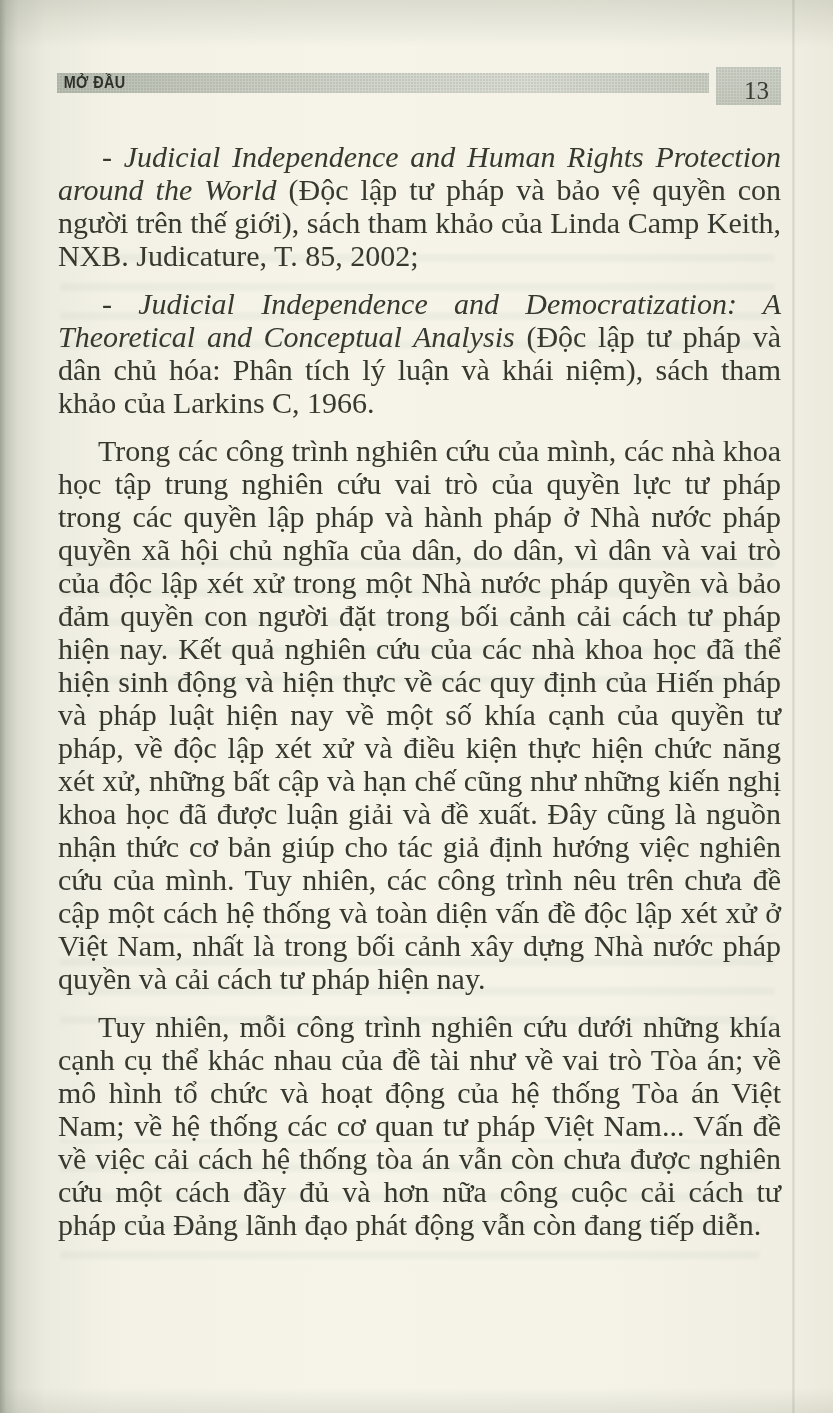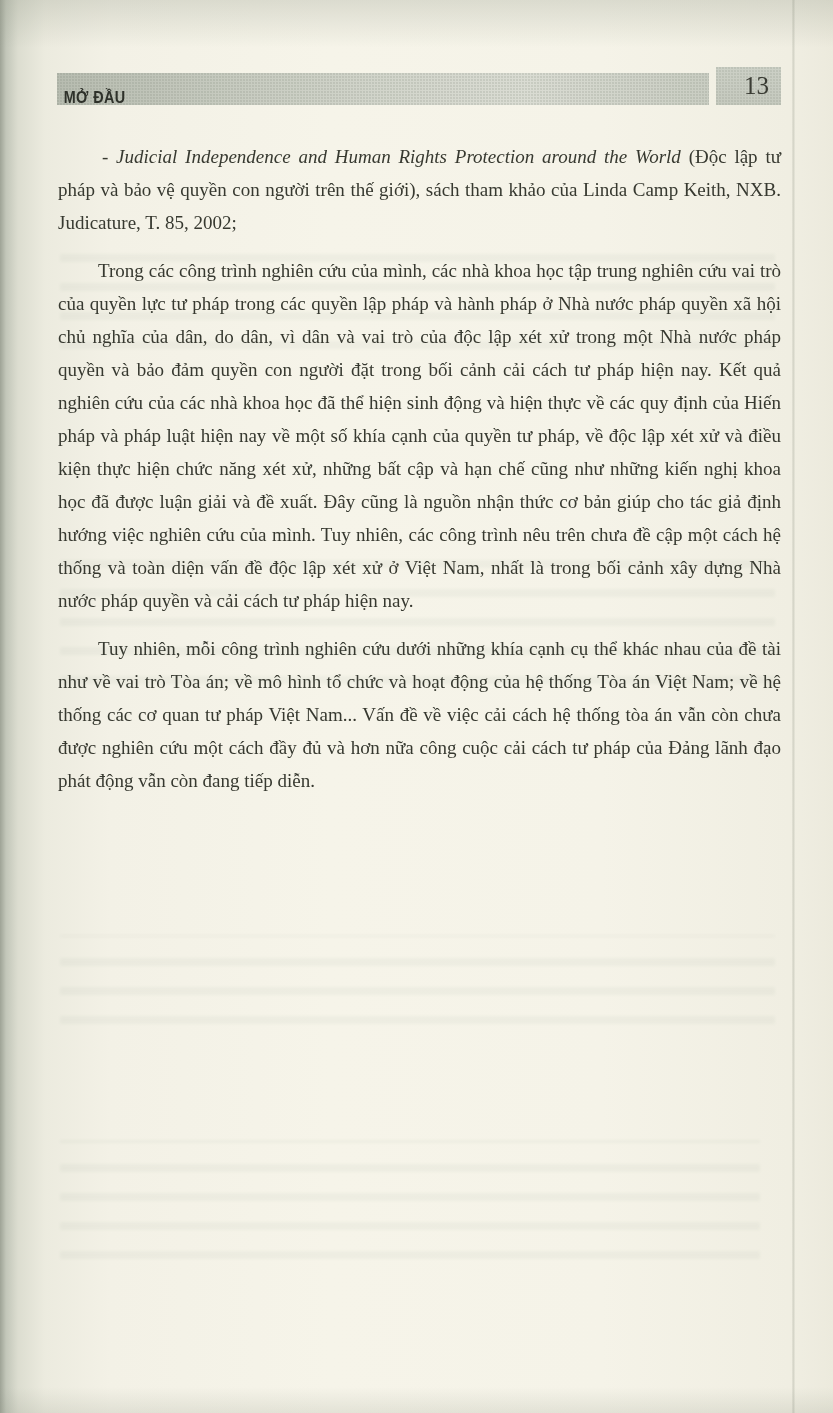--- a/index.html
+++ b/index.html
@@ -15,46 +15,46 @@
   
   .top-shade{position:absolute;left:0;top:0;width:833px;height:60px;
     background:linear-gradient(180deg,rgba(150,156,140,0.28),rgba(150,156,140,0) 80%);}
   .right-crease{position:absolute;top:0;left:792px;width:3px;height:1413px;
     background:linear-gradient(90deg,rgba(120,126,110,0.10),rgba(120,126,110,0.22),rgba(120,126,110,0.05));}
   .bottom-shade{position:absolute;left:0;bottom:0;width:833px;height:26px;
     background:linear-gradient(0deg,rgba(140,146,130,0.18),rgba(140,146,130,0));}
 
   
   .header-bar{
-    position:absolute;left:57px;top:73px;width:652px;height:32px;
+    position:absolute;left:57px;top:73px;width:652px;height:20px;
     background:
       radial-gradient(circle at 1px 1px, rgba(110,118,104,0.16) 26%, transparent 28%),
       linear-gradient(90deg,#b7bcb0 0%,#c6cabf 25%,#d2d5cb 50%,#dadcd3 72%,#d0d3c9 88%,#c9cdc2 100%);
     background-size:3px 3px,100% 100%;
-    display:flex;align-items:flex-end;
+    display:flex;align-items:flex-start;
   }
   .section-title{
     font-family:"Liberation Sans","DejaVu Sans",sans-serif;
     font-weight:700;font-size:15px;color:#2e312a;letter-spacing:0.4px;
     padding-left:7px;transform:scale(0.96,1.1);transform-origin:left center;
   }
   .page-number-box{
     position:absolute;left:716px;top:67px;width:65px;height:38px;
     background:
       radial-gradient(circle at 1px 1px, rgba(110,118,104,0.14) 26%, transparent 28%),
       linear-gradient(180deg,#ccd0c6,#c5c9be);
     background-size:3px 3px,100% 100%;
-    display:flex;align-items:center;justify-content:center;
+    display:flex;align-items:flex-end;justify-content:center;
   }
   .page-number{font-size:25px;color:#3a3c34;padding-left:16px;}
 
   
   .page-body{
     position:absolute;left:58px;top:140px;width:723px;
-    font-size:19px;line-height:33px;color:#373930;
+    font-size:30px;line-height:33px;color:#373930;
     text-align:justify;text-justify:inter-word;
   }
   .page-body p{margin:0 0 15px 0;text-indent:40px;}
   .page-body p.reference{text-indent:44px;}
   .it{font-style:italic;}
 
   
   .ghost{position:absolute;opacity:0.045;filter:blur(1.5px);pointer-events:none;
     background:repeating-linear-gradient(0deg,transparent 0 21px,#4e6a55 21px 29px);}
   .g1{left:60px;top:240px;width:715px;height:130px;}
@@ -75,15 +75,16 @@
 
 <div class="header-bar">
   <span class="section-title">MỞ ĐẦU</span>
 </div>
 <div class="page-number-box">
   <span class="page-number">13</span>
 </div>
 
 <div class="page-body">
     <p class="reference"><span class="it">- Judicial Independence and Human Rights Protection around the World </span><span>(Độc lập tư pháp và bảo vệ quyền con người trên thế giới), sách tham khảo của Linda Camp Keith, NXB. Judicature, T. 85, 2002;</span></p>
+    <p class="reference"><span class="it">- Judicial Independence and Democratization: A Theoretical and Conceptual Analysis </span><span>(Độc lập tư pháp và dân chủ hóa: Phân tích lý luận và khái niệm), sách tham khảo của Larkins C, 1966.</span></p>
     <p class="body"><span>Trong các công trình nghiên cứu của mình, các nhà khoa học tập trung nghiên cứu vai trò của quyền lực tư pháp trong các quyền lập pháp và hành pháp ở Nhà nước pháp quyền xã hội chủ nghĩa của dân, do dân, vì dân và vai trò của độc lập xét xử trong một Nhà nước pháp quyền và bảo đảm quyền con người đặt trong bối cảnh cải cách tư pháp hiện nay. Kết quả nghiên cứu của các nhà khoa học đã thể hiện sinh động và hiện thực về các quy định của Hiến pháp và pháp luật hiện nay về một số khía cạnh của quyền tư pháp, về độc lập xét xử và điều kiện thực hiện chức năng xét xử, những bất cập và hạn chế cũng như những kiến nghị khoa học đã được luận giải và đề xuất. Đây cũng là nguồn nhận thức cơ bản giúp cho tác giả định hướng việc nghiên cứu của mình. Tuy nhiên, các công trình nêu trên chưa đề cập một cách hệ thống và toàn diện vấn đề độc lập xét xử ở Việt Nam, nhất là trong bối cảnh xây dựng Nhà nước pháp quyền và cải cách tư pháp hiện nay.</span></p>
     <p class="body"><span>Tuy nhiên, mỗi công trình nghiên cứu dưới những khía cạnh cụ thể khác nhau của đề tài như về vai trò Tòa án; về mô hình tổ chức và hoạt động của hệ thống Tòa án Việt Nam; về hệ thống các cơ quan tư pháp Việt Nam... Vấn đề về việc cải cách hệ thống tòa án vẫn còn chưa được nghiên cứu một cách đầy đủ và hơn nữa công cuộc cải cách tư pháp của Đảng lãnh đạo phát động vẫn còn đang tiếp diễn.</span></p>
   </div>
 
 </body></html>

